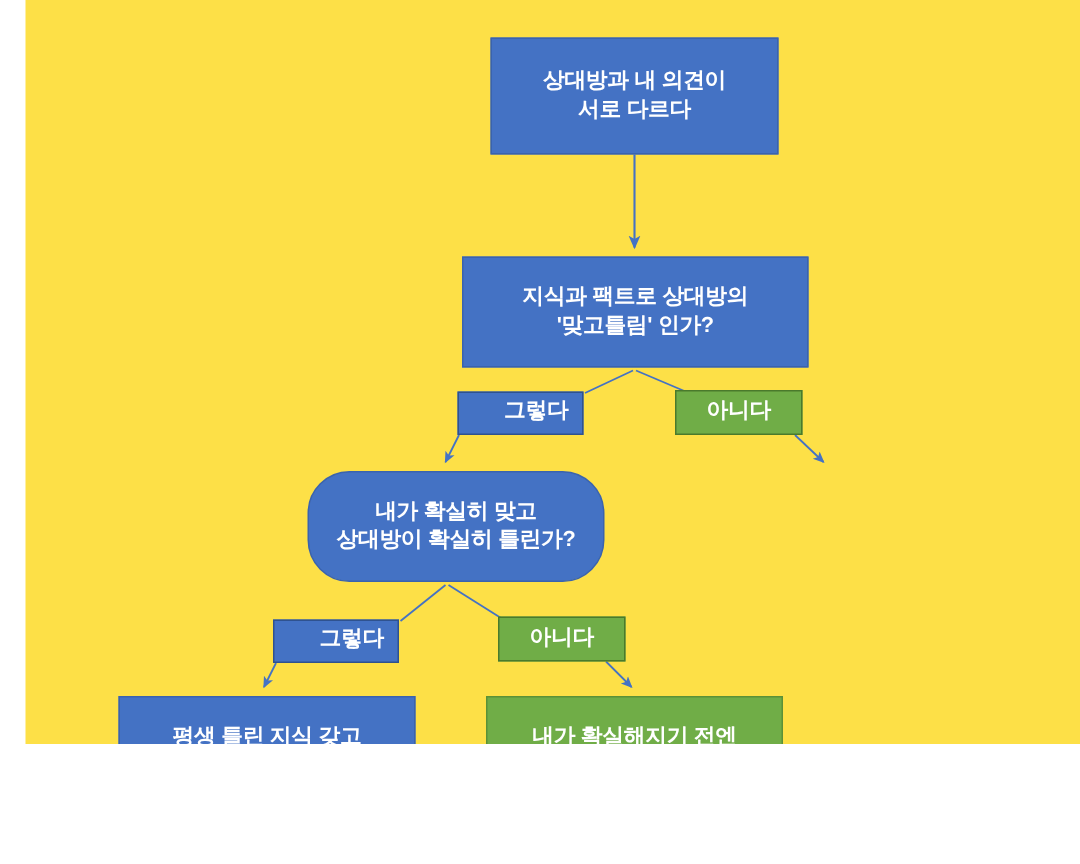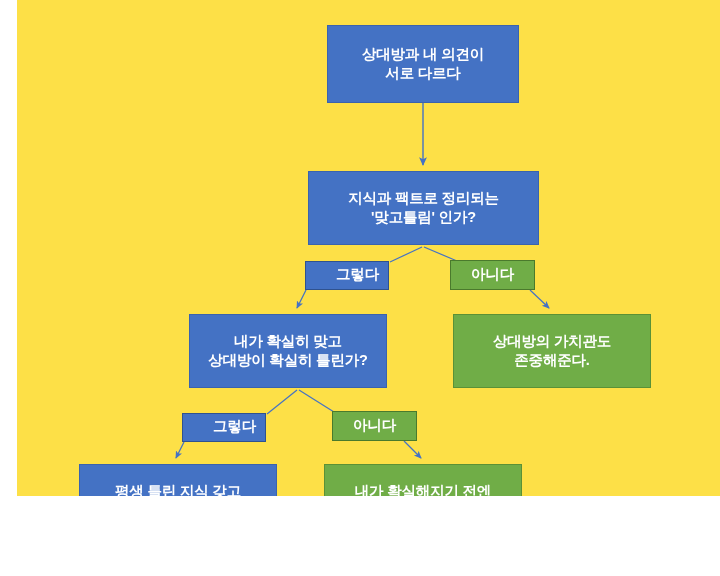--- a/index.html
+++ b/index.html
@@ -93,32 +93,30 @@
     <line x1="167" y1="442" x2="159" y2="458" stroke="#4472C4" stroke-width="1.2" marker-end="url(#arrowhead)"></line>
 
     <line x1="282" y1="390" x2="317" y2="412" stroke="#4472C4" stroke-width="1.2"></line>
 
     <line x1="387" y1="441" x2="404" y2="458" stroke="#4472C4" stroke-width="1.2" marker-end="url(#arrowhead)"></line>
   </svg>
 
   <div class="node proc blue" id="n-start" style="left: 310px; top: 25px; width: 192px; height: 78px;">상대방과 내 의견이
 서로 다르다</div>
 
-  <div class="node proc blue" id="n-decision1" style="left: 291px; top: 171px; width: 231px; height: 74px;">지식과 팩트로 정리되는
+  <div class="node proc blue" id="n-decision1" style="left: 291px; top: 171px; width: 231px; height: 74px;">지식과 팩트로 상대방의
 '맞고틀림' 인가?</div>
 
   <div class="node label blue" id="n-d1-yes" style="left: 288px; top: 261px; width: 84px; height: 29px;">그렇다</div>
 
   <div class="node label green" id="n-d1-no" style="left: 433px; top: 260px; width: 85px; height: 30px;">아니다</div>
 
-  <div class="node proc blue" id="n-decision2" style="left: 172px; top: 314px; width: 198px; height: 74px;">내가 확실히 맞고
+  <div class="node proc blue" id="n-decision2" style="left: 188px; top: 314px; width: 198px; height: 74px; border-radius: 28px;">내가 확실히 맞고
 상대방이 확실히 틀린가?</div>
 
-  <div class="node proc green" id="n-respect" style="left: 436px; top: 314px; width: 198px; height: 74px;">상대방의 가치관도
-존중해준다.</div>
 
   <div class="node label blue" id="n-d2-yes" style="left: 165px; top: 413px; width: 84px; height: 29px;">그렇다</div>
 
   <div class="node label green" id="n-d2-no" style="left: 315px; top: 411px; width: 85px; height: 30px;">아니다</div>
 
   <div class="node proc green" id="n-listen" style="left: 307px; top: 464px; width: 198px; height: 74px;">내가 확실해지기 전엔
 입다물고 경청한다.</div>
 
   <div class="node proc blue" id="n-leave" style="left: 62px; top: 464px; width: 198px; height: 74px;">평생 틀린 지식 갖고
 살게 그냥 냅둔다.</div>

